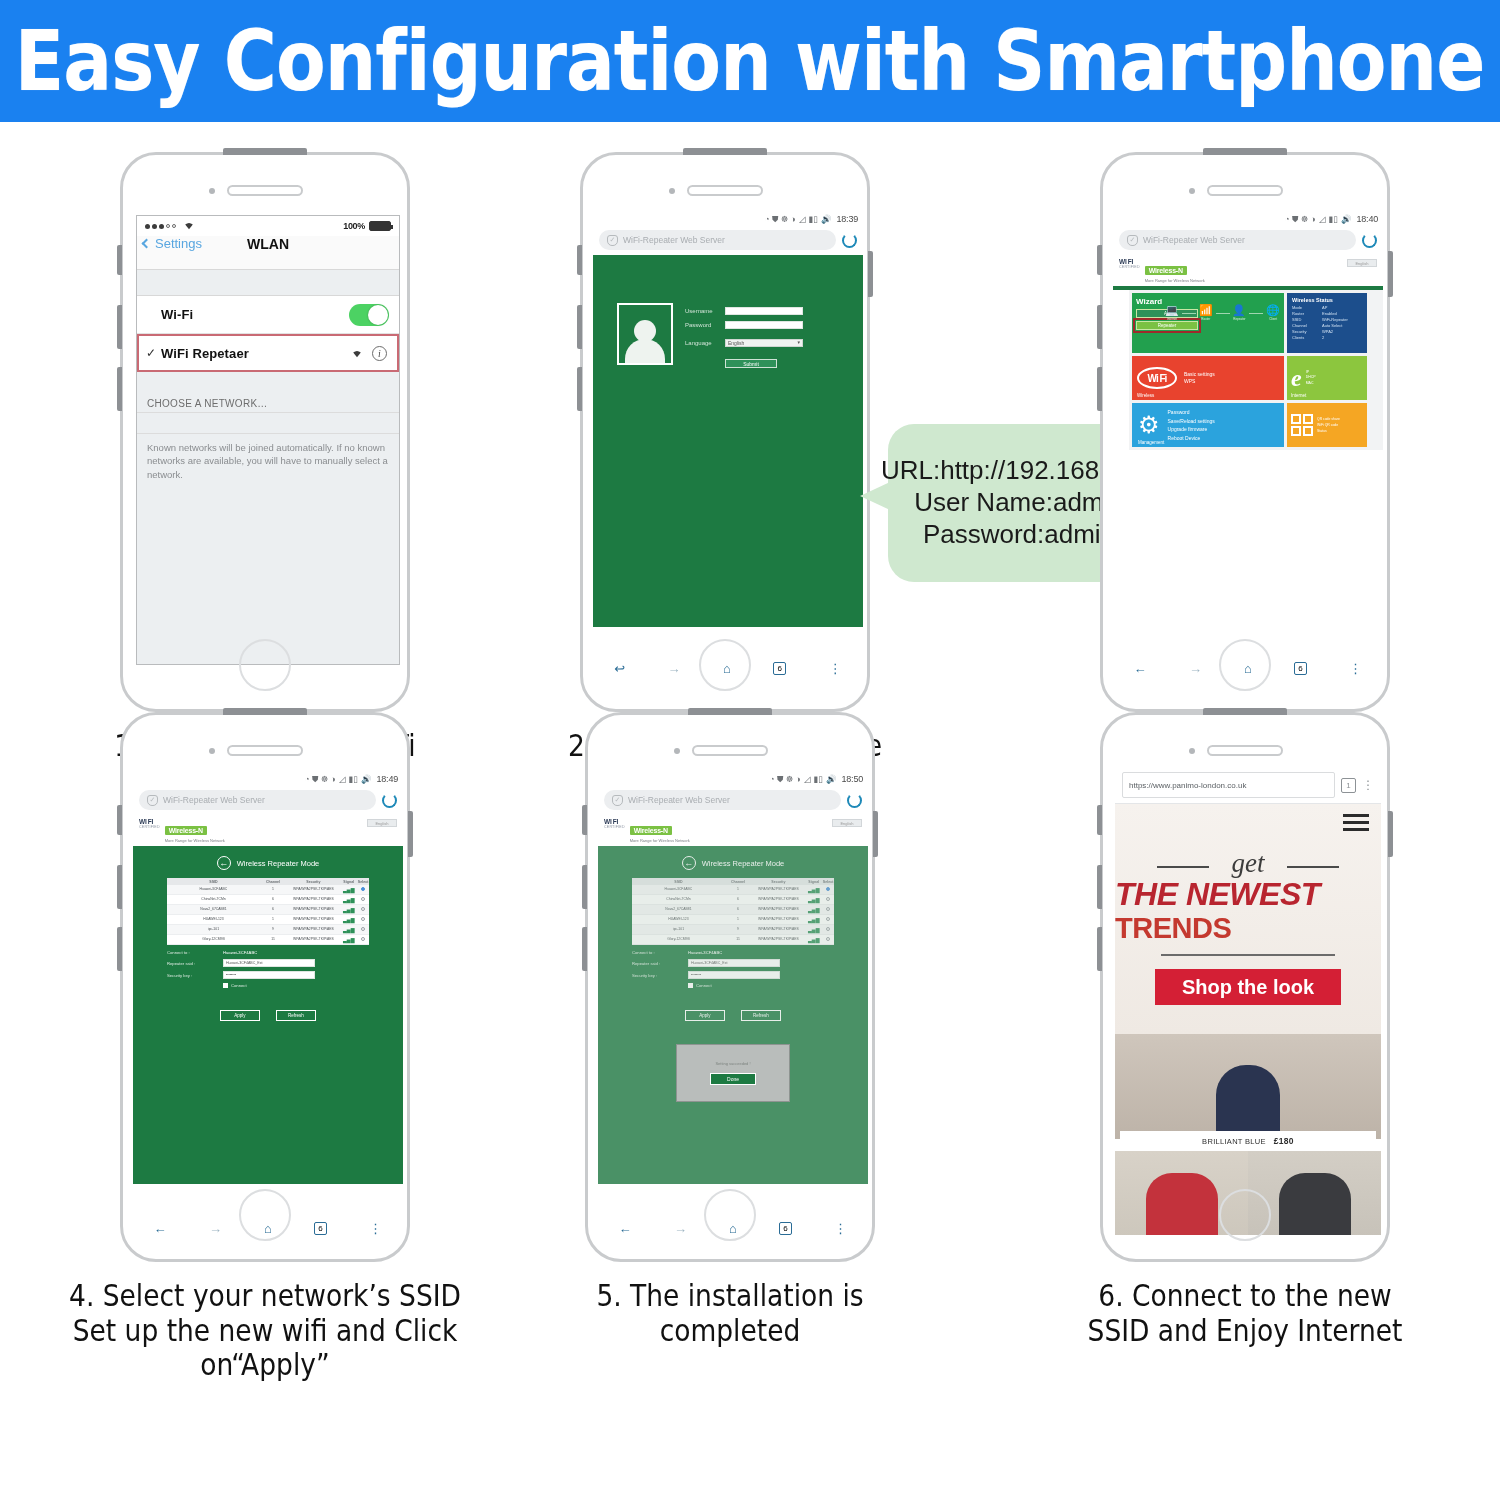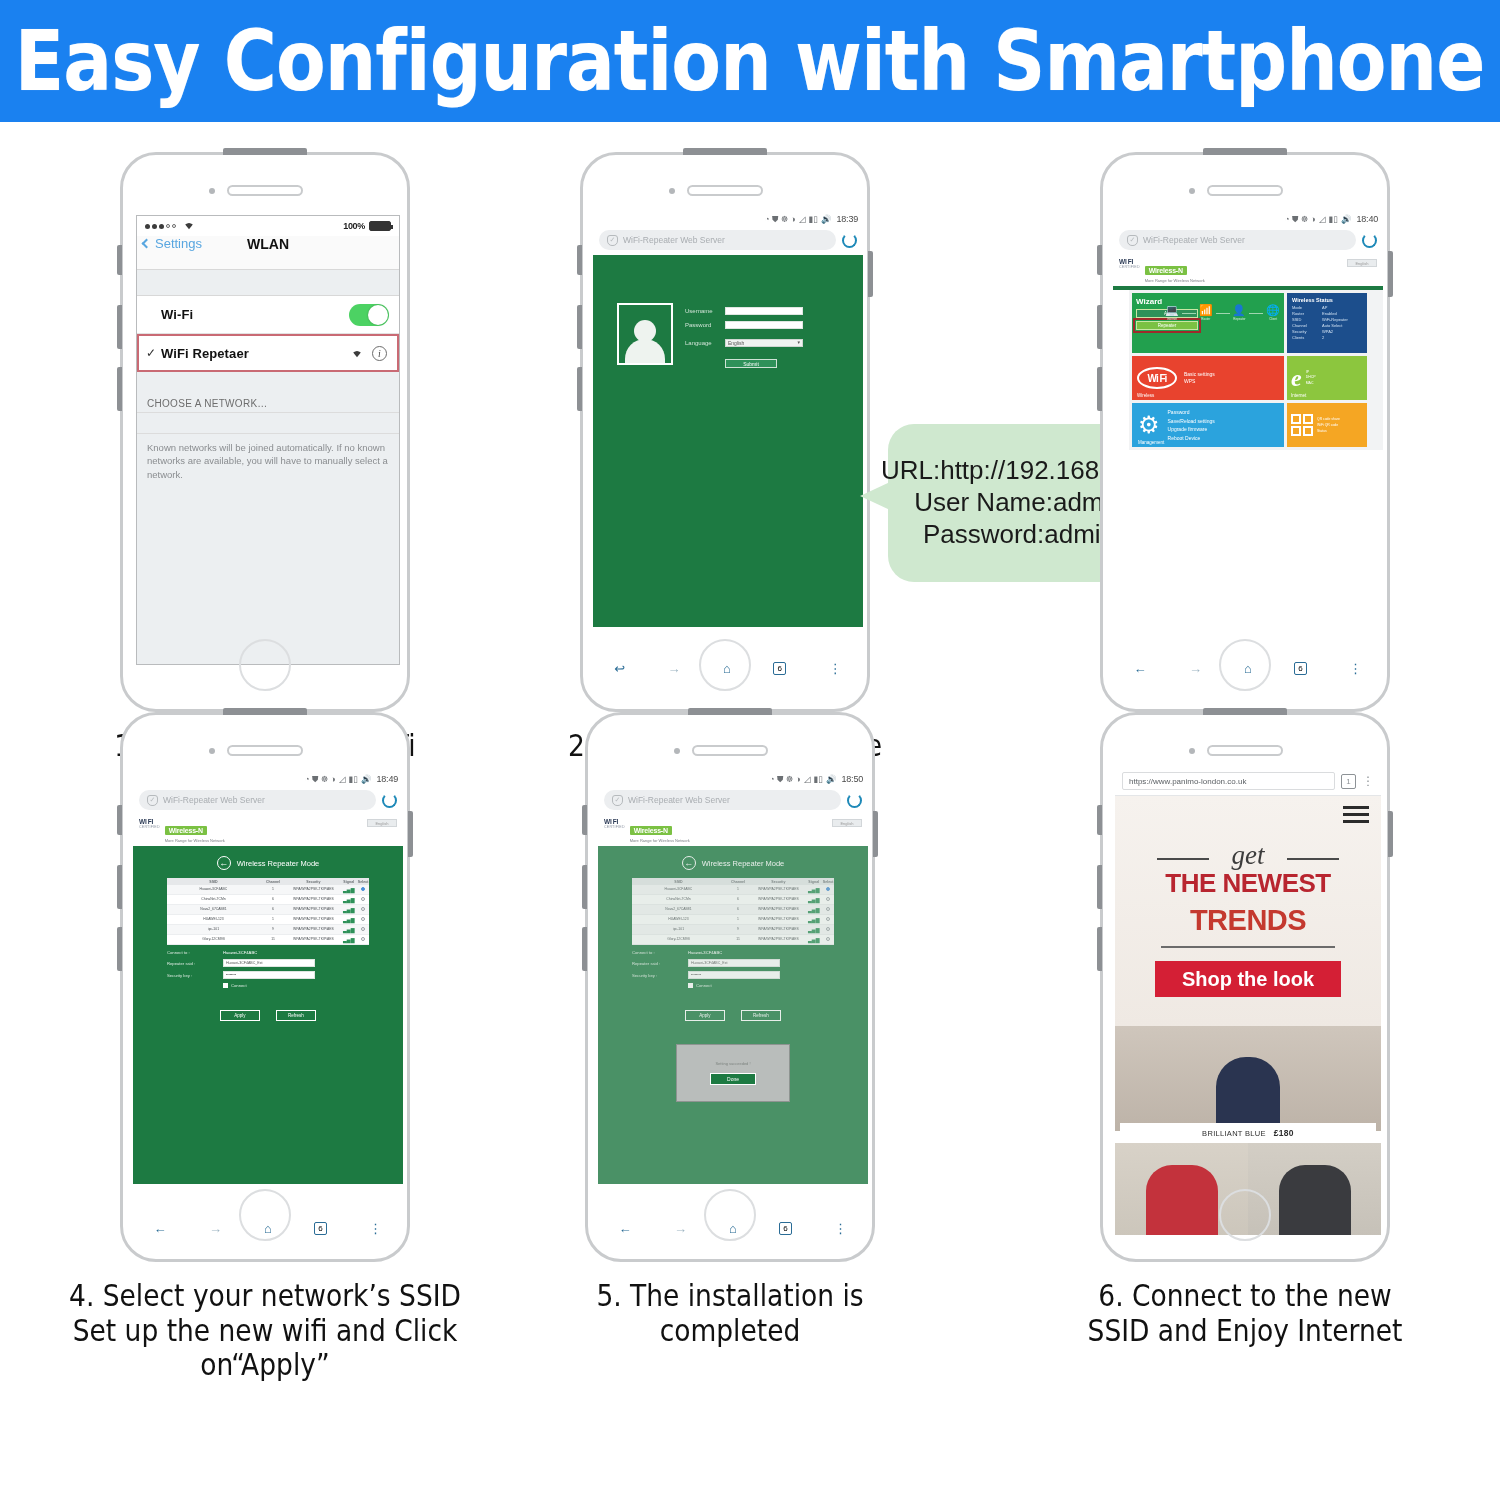--- a/index.html
+++ b/index.html
@@ -224,31 +224,31 @@
   .rep-btn { width: 40px; height: 11px; border: 1px solid #fff; display: flex; align-items: center; justify-content: center; font-size: 4.5px; color: #fff; }
 
   .dimmer { position: absolute; inset: 0; background: rgba(180,200,185,0.30); }
   .modal { position: absolute; left: 50%; top: 198px; margin-left: -57px; width: 114px; height: 58px; background: #b9bdbb; border: 1px solid #8e9491; display: flex; flex-direction: column; align-items: center; justify-content: center; gap: 7px; }
   .modal-txt { font-size: 4px; color: #7e8481; }
   .modal-btn { width: 46px; height: 12px; background: #1d7a42; border: 1px solid #fff; color: #fff; font-size: 5px; display: flex; align-items: center; justify-content: center; }
 
   
   .shop-screen { left: 12px; top: 52px; width: 266px; height: 468px; background: #fff; }
   .shop-omni { display: flex; align-items: center; gap: 6px; padding: 5px 7px; border-bottom: 1px solid #e4e6e8; }
-  .shop-url { flex: 1; height: 18px; background: #fff; border: 1px solid #dadcde; border-radius: 2px; display: flex; align-items: center; padding: 0 6px; font-size: 8px; color: #5c6165; }
+  .shop-url { flex: 1; height: 26px; background: #fff; border: 1px solid #dadcde; border-radius: 2px; display: flex; align-items: center; padding: 0 6px; font-size: 8px; color: #5c6165; }
   .tabsq { width: 15px; height: 15px; border: 1.3px solid #8d9296; border-radius: 2px; display:flex; align-items:center; justify-content:center; font-size:8px; color:#8d9296;}
   .shop-dots { font-size: 12px; color: #8d9296; line-height: 1; }
   .hero { position: relative; height: 230px; background: linear-gradient(#f6f2ee, #efe9e3); overflow: hidden; }
   .hamb { position: absolute; right: 12px; top: 10px; display: flex; flex-direction: column; gap: 4px; }
   .hamb i { display: block; width: 26px; height: 3px; background: #2b2b2b; }
   .hero-get { position: absolute; top: 44px; left: 0; right: 0; text-align: center; font-family: "Liberation Serif", serif; font-style: italic; font-size: 27px; color: #3c3c3c; }
   .hero-rule-l, .hero-rule-r { position: absolute; top: 62px; height: 2px; background: #4a4a4a; width: 52px; }
   .hero-rule-l { left: 42px; } .hero-rule-r { right: 42px; }
-  .hero-h1 { position: absolute; top: 72px; left: 0; right: 0; text-align: center; font-size: 26px; font-weight: bold; letter-spacing: -.5px; color: #b8252f; }
-  .hero-h2 { position: absolute; top: 108px; left: 0; right: 0; text-align: center; font-size: 29px; font-weight: bold; letter-spacing: -.5px; color: #c4392f; }
+  .hero-h1 { position: absolute; top: 72px; left: 0; right: 0; font-size: 32px; font-weight: bold; letter-spacing: -.5px; color: #b8252f; font-style: italic; }
+  .hero-h2 { position: absolute; top: 108px; left: 0; right: 0; font-size: 29px; font-weight: bold; letter-spacing: -.5px; color: #c4392f; }
   .hero-rule-b { position: absolute; top: 150px; left: 46px; right: 46px; height: 2px; background: #6b6b6b; }
   .shop-btn { position: absolute; top: 165px; left: 40px; right: 40px; height: 36px; background: #d41f35; color: #fff; font-size: 20px; font-weight: bold; display: flex; align-items: center; justify-content: center; }
   .models { display: flex; height: 105px; }
   .model { flex: 1; position: relative; }
   .mdl-bg-1 { background: linear-gradient(#cfc6bc, #bdb3a8); }
   .mdl-bg-2 { background: linear-gradient(#c9c4b6, #b7b2a4); }
   .dress { position: absolute; bottom: 0; left: 50%; margin-left: -32px; width: 64px; height: 74px; border-radius: 30px 30px 4px 4px; }
   .dress.navy { background: #2a3450; }
   .dress.green { background: #7fa878; }
   .mdl-label { position: absolute; left: 5px; right: 5px; bottom: -12px; height: 20px; background: #fff; display: flex; align-items: center; justify-content: center; gap: 8px; font-size: 7.5px; letter-spacing: .3px; color: #2e2e2e; z-index: 3; margin-top: 48px; }

